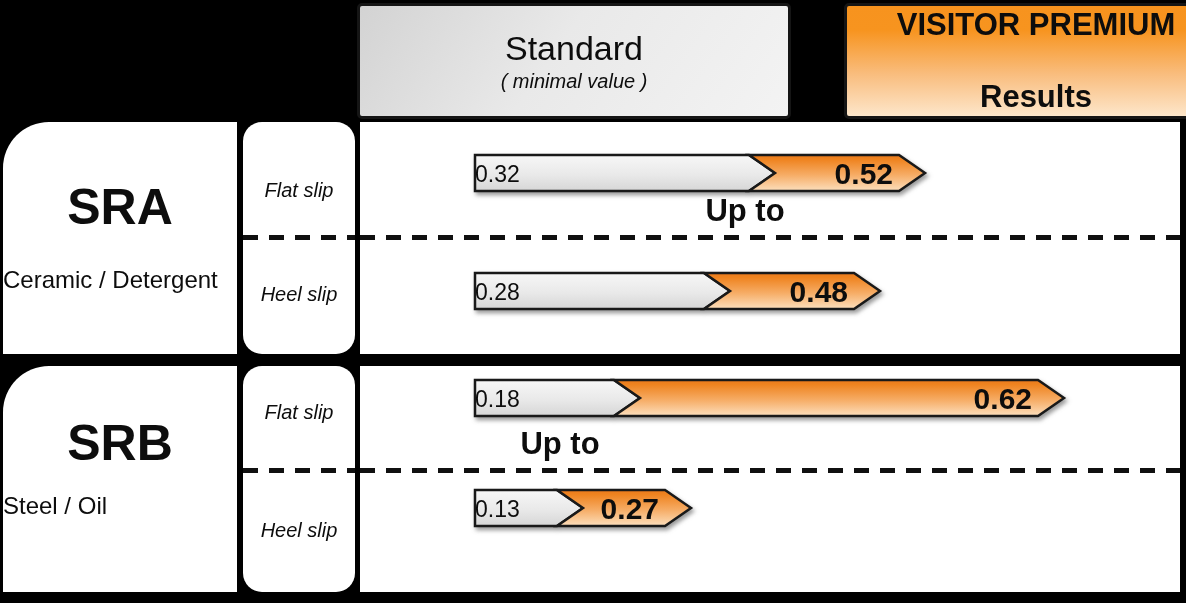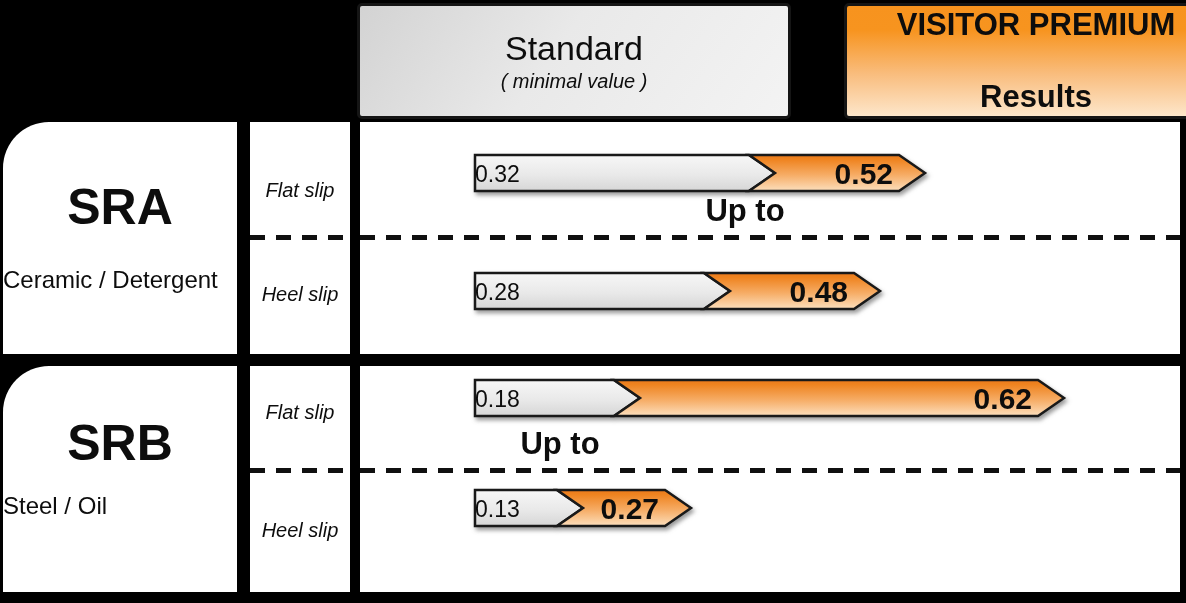--- a/index.html
+++ b/index.html
@@ -22,21 +22,21 @@
     left:844px;width:384px;
     background:linear-gradient(180deg,#f7931e 0%,#f7941f 22%,#f9bd7e 62%,#fde6ca 100%);
     gap:32px;
   }
   .hdr-title{font-size:34px;line-height:1.15;}
   .hdr-sub{font-size:20px;font-style:italic;margin-top:2px;}
   .hdr-line{font-size:31px;font-weight:700;line-height:1.3;}
   
   .cell{position:absolute;background:#fff;}
   .c1{left:3px;width:234px;border-top-left-radius:46px;}
-  .c2{left:250px;width:100px;}
+  .c2{left:243px;width:112px;border-radius:19px;}
   .c3{left:360px;width:820px;}
   .row-a{top:122px;height:232px;}
   .row-b{top:366px;height:226px;}
   .group-name{position:absolute;left:0;right:0;text-align:center;font-size:50px;font-weight:700;line-height:1;}
   .group-material{position:absolute;left:0;right:0;text-align:left;font-size:24px;line-height:1;}
   .slip-label{position:absolute;left:0;right:0;text-align:center;font-size:20px;font-style:italic;line-height:1.2;}
   .dash{
     position:absolute;left:0;right:0;height:5px;
     background:repeating-linear-gradient(90deg,#101010 0 15px,transparent 15px 26px);
   }

